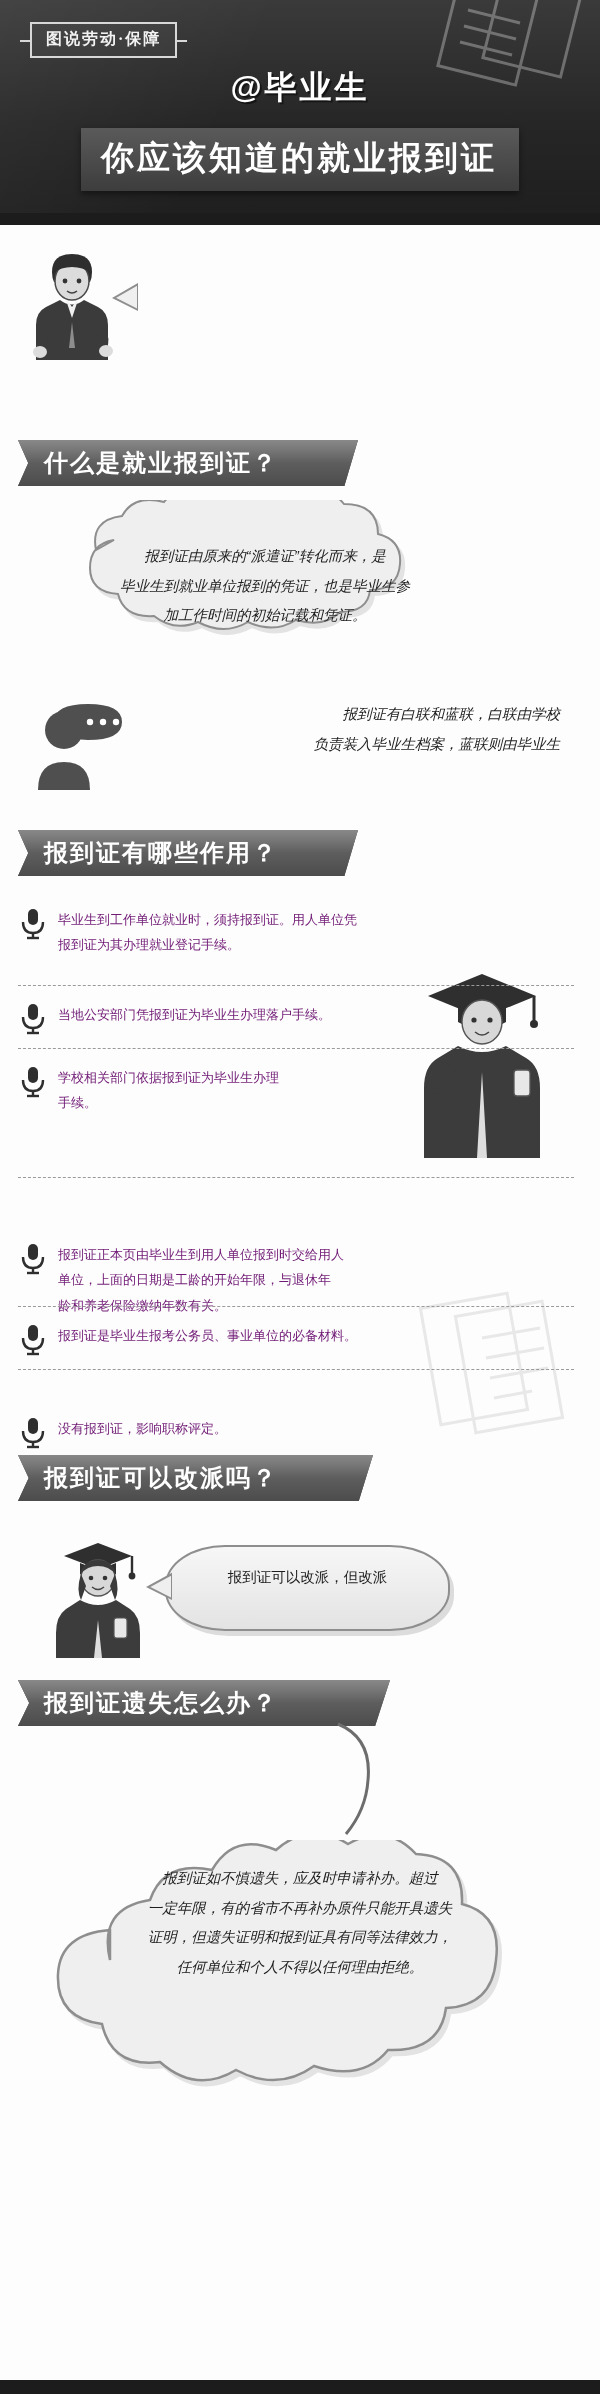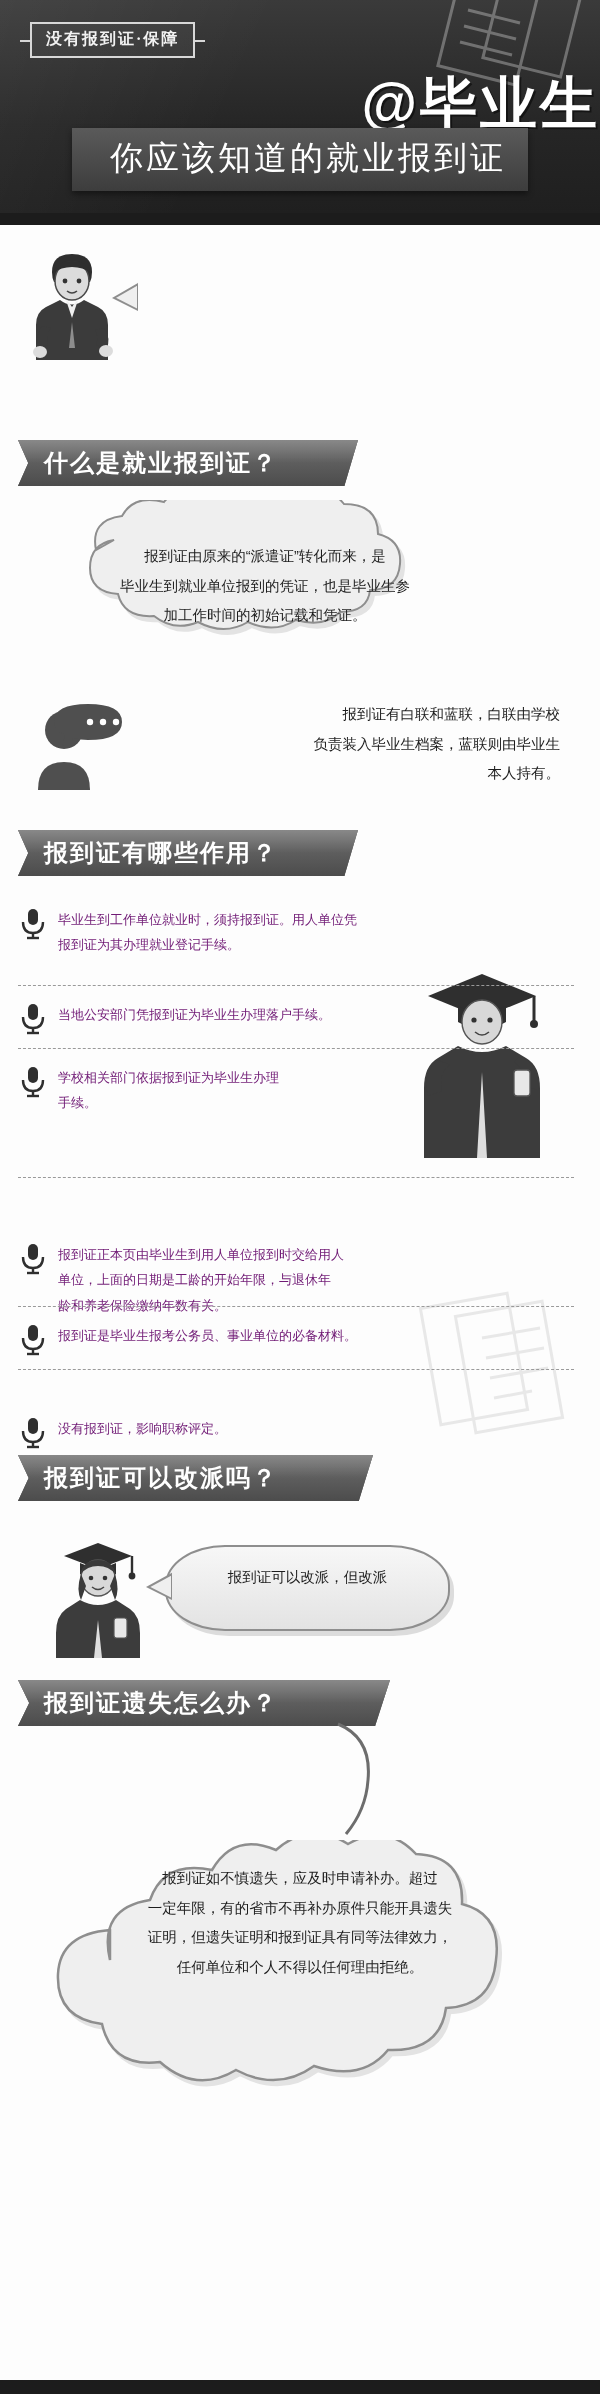--- a/index.html
+++ b/index.html
@@ -62,44 +62,44 @@
     background: #d8d8d8;
   }
   .ribbon::before { left: -12px; }
   .ribbon::after { right: -12px; }
 
   .title-main {
     position: absolute;
     left: 0;
     right: 0;
     top: 66px;
-    text-align: right;
+    text-align: center;
     color: #ffffff;
-    font-size: 57px;
+    font-size: 32px;
     font-weight: bold;
     letter-spacing: 3px;
     text-shadow: 2px 2px 0 rgba(0,0,0,0.5);
     font-family: "Liberation Sans", "DejaVu Sans", sans-serif;
   }
   .title-sub-wrap {
     position: absolute;
     left: 0;
     right: 0;
     top: 128px;
     text-align: center;
   }
   .title-sub {
     display: inline-block;
     background: #4a4a4a;
     background-image: linear-gradient(180deg, #5a5a5a, #3d3d3d);
     color: #ffffff;
     font-size: 33px;
-    font-weight: normal;
+    font-weight: bold;
     letter-spacing: 3px;
-    padding: 8px 22px 10px 38px;
+    padding: 8px 22px 10px 20px;
     box-shadow: 0 3px 6px rgba(0,0,0,0.45);
   }
   .header-bottom-edge {
     position: absolute;
     left: 0; right: 0; bottom: 0;
     height: 12px;
     background: #1c1c1c;
   }
 
   
@@ -144,20 +144,21 @@
   .cloud {
     position: absolute;
     filter: drop-shadow(4px 5px 0 rgba(0,0,0,0.10));
   }
   .cloud-text {
     position: absolute;
     text-align: center;
     font-size: 14.5px;
     line-height: 2.05;
     color: #1d1d1d;
+    font-style: italic;
   }
 
   
   .bullet-row {
     position: absolute;
     left: 18px;
     width: 564px;
     display: flex;
     align-items: flex-start;
   }
@@ -202,21 +203,21 @@
     <svg class="corner-art" viewBox="0 0 190 120">
       <g fill="none" stroke="#ffffff" stroke-width="3">
         <rect x="30" y="-20" width="80" height="105" transform="rotate(14 70 30)"></rect>
         <rect x="75" y="-28" width="80" height="105" transform="rotate(14 115 22)"></rect>
         <line x1="48" y1="18" x2="100" y2="31"></line>
         <line x1="44" y1="34" x2="96" y2="47"></line>
         <line x1="40" y1="50" x2="92" y2="63"></line>
       </g>
     </svg>
 
-    <div class="ribbon">没有报到证·保障</div>
+    <div class="ribbon">图说劳动·保障</div>
 
     <div class="title-main">@毕业生</div>
 
     <div class="title-sub-wrap">
       <span class="title-sub">你应该知道的就业报到证</span>
     </div>
 
     <div class="header-bottom-edge"></div>
   </div>
 
@@ -265,21 +266,20 @@
       <path d="M60 14 q34 0 34 18 q0 18-34 18 q-8 0-14-2 l-12 8 l3-11 q-11-5-11-13 q0-18 34-18z"></path>
       <circle cx="62" cy="32" r="3.2" fill="#ffffff"></circle>
       <circle cx="75" cy="32" r="3.2" fill="#ffffff"></circle>
       <circle cx="88" cy="32" r="3.2" fill="#ffffff"></circle>
     </g>
   </svg>
 
   <div class="cloud-text" style="left:140px; top:700px; width:420px; text-align:right;">
     <div>报到证有白联和蓝联，白联由学校</div>
     <div>负责装入毕业生档案，蓝联则由毕业生</div>
-    <div>本人持有。</div>
   </div>
 
   <div class="banner" style="left:18px; top:830px; width:340px;">
     <span class="shine"></span>
     <span>报到证有哪些作用？</span>
   </div>
 
   <svg class="figure" style="left:398px; top:960px; width:180px; height:200px;" viewBox="0 0 180 200">
     <g>
       <path d="M30 36 l54-22 l54 22 l-54 22z" fill="#2f2f2f"></path>

